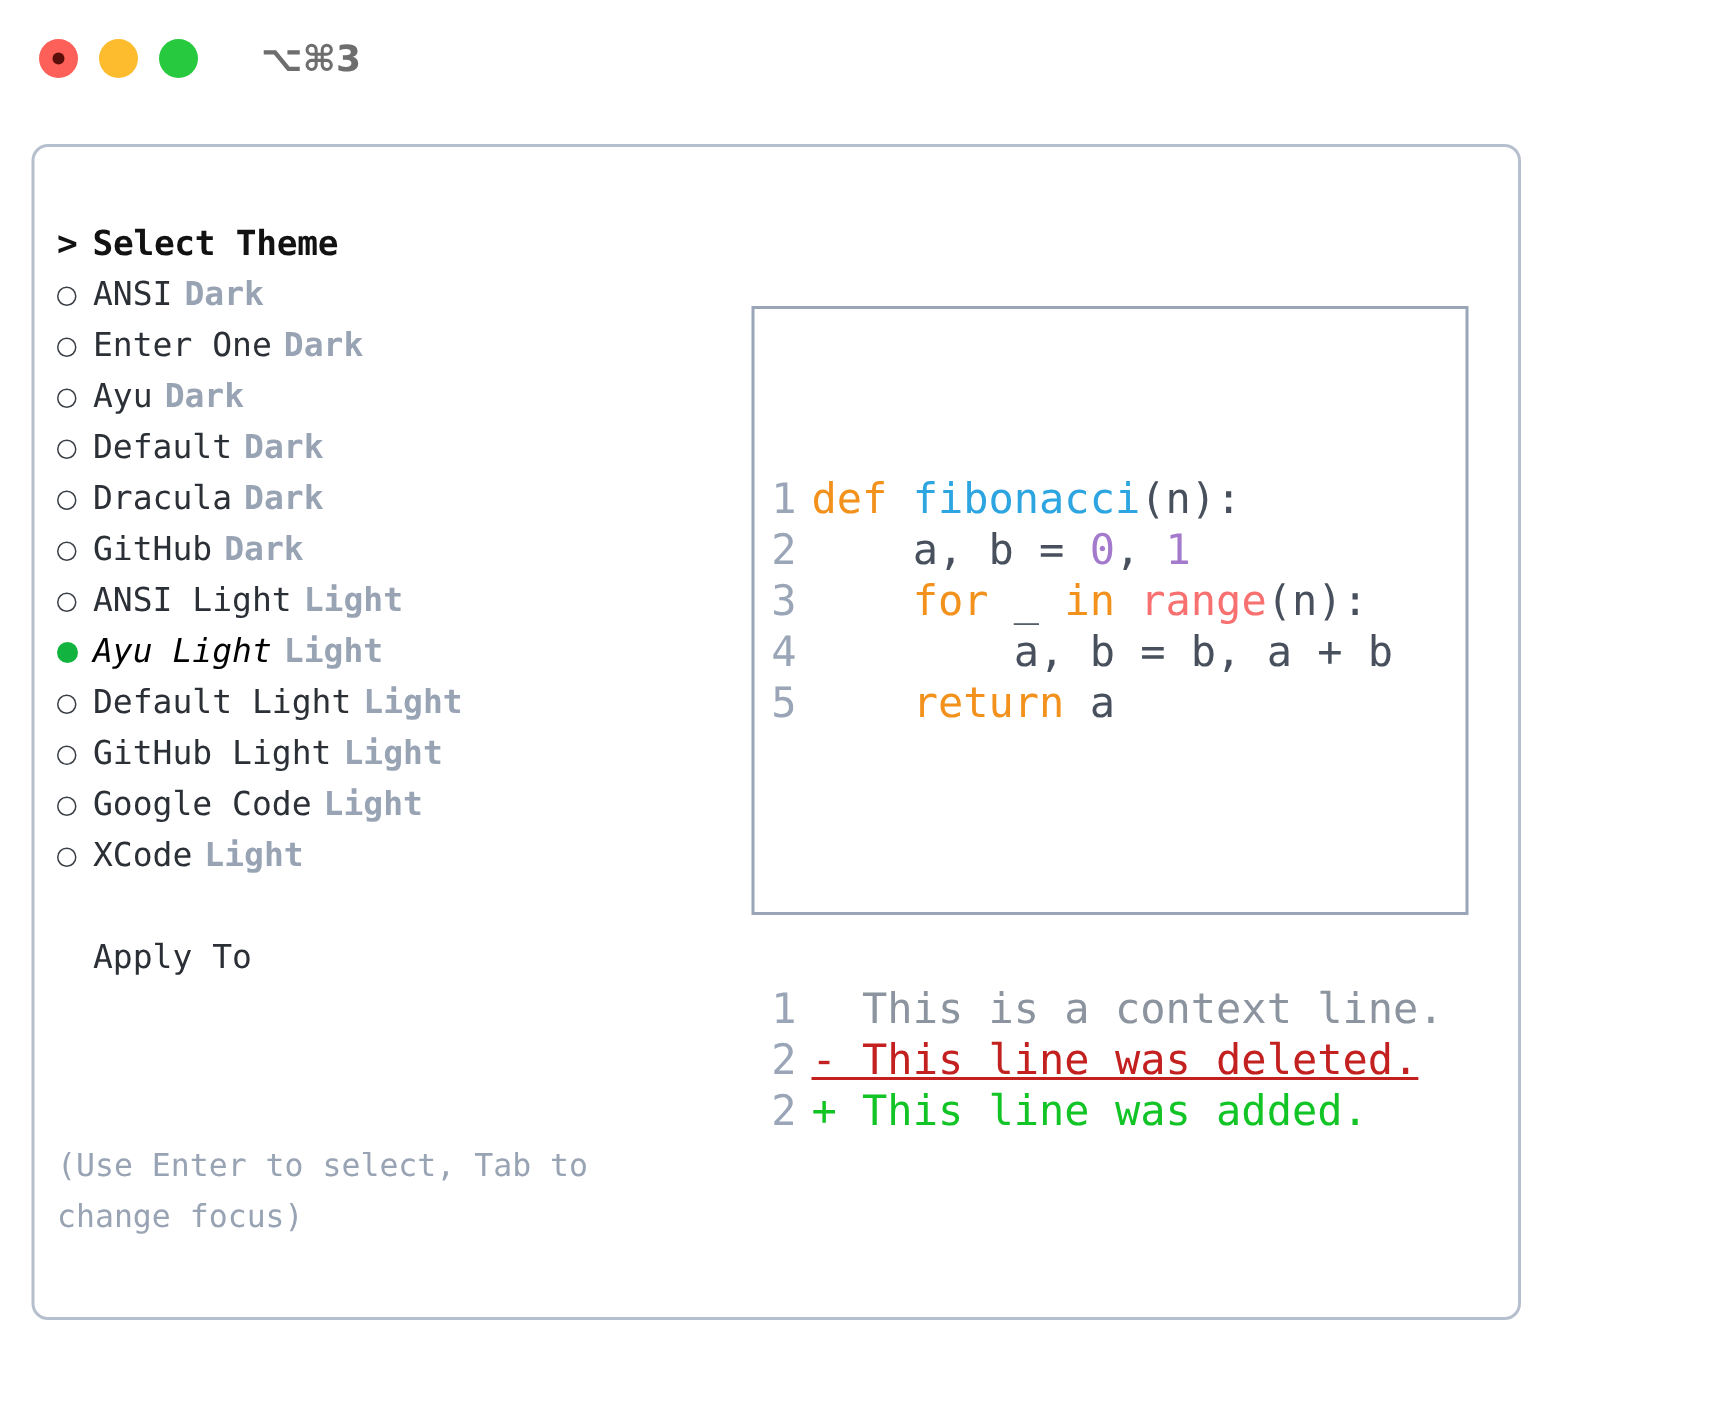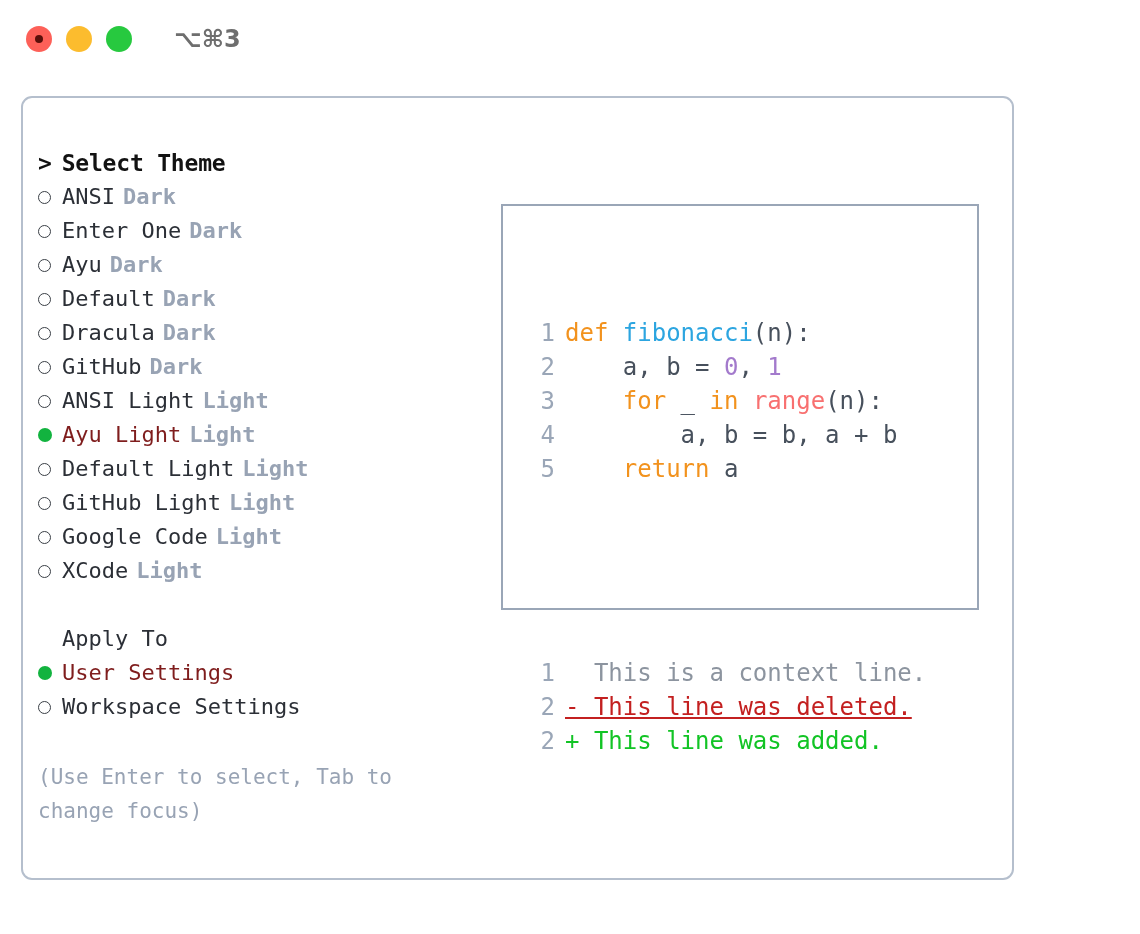--- a/index.html
+++ b/index.html
@@ -123,21 +123,21 @@
     box-sizing: border-box;
     display: block;
   }
   .dot-filled {
     width: 14px; height: 14px;
     border-radius: 50%;
     background: #12b33f;
     display: block;
   }
   .item-name { color: #2b2f36; }
-  .item-name.sel { color: #7f1d1d; }
+  .item-name.sel { color: #000000; font-style: italic; }
   .item-kind { color: #98a3b4; margin-left: 8px; font-weight: bold; }
 
   .section-label {
     color: #2b2f36;
     font-size: 22px;
     text-align: center;
   }
   .indent { padding-left: 24px; }
 
   .hint {
@@ -170,23 +170,23 @@
     left: 478px;
     top: 106px;
     width: 478px;
     height: 406px;
     border: 2px solid #9aa6b7;
     box-sizing: border-box;
     background: #ffffff;
   }
   .code {
     position: absolute;
-    left: 26px;
+    left: 2px;
     top: 42px;
-    font-size: 24px;
+    font-size: 28px;
     line-height: 34px;
     white-space: pre;
   }
   .code-line { height: 34px; white-space: pre; }
   .ln {
     display: inline-block;
     width: 26px;
     text-align: right;
     color: #9aa6b7;
     margin-right: 10px;
@@ -239,24 +239,20 @@
             <div class="row"><span class="marker"><span class="dot-hollow"></span></span><span class="item-name">Google Code</span><span class="item-kind">Light</span></div>
             <div class="row"><span class="marker"><span class="dot-hollow"></span></span><span class="item-name">XCode</span><span class="item-kind">Light</span></div>
           </div>
 
         <div class="spacer"></div>
 
         <div class="row section-label indent">
           <span>Apply To</span>
         </div>
 
-        <div id="apply-items">
-            <div class="row"><span class="marker"><span class="dot-filled"></span></span><span class="item-name sel">User Settings</span></div>
-            <div class="row"><span class="marker"><span class="dot-hollow"></span></span><span class="item-name">Workspace Settings</span></div>
-          </div>
       </div>
 
       <div class="hint">(Use Enter to select, Tab to change focus)</div>
 
 
       <div class="preview-box">
         <div class="code">
           <div id="code-lines"><div class="code-line"><span class="ln">1</span><span class="t-kw">def </span><span class="t-fn">fibonacci</span><span class="t-txt">(n):</span></div><div class="code-line"><span class="ln">2</span><span class="t-txt">    a, b = </span><span class="t-num">0</span><span class="t-txt">, </span><span class="t-num">1</span></div><div class="code-line"><span class="ln">3</span><span class="t-txt">    </span><span class="t-kw">for</span><span class="t-txt"> _ </span><span class="t-kw">in</span><span class="t-txt"> </span><span class="t-call">range</span><span class="t-txt">(n):</span></div><div class="code-line"><span class="ln">4</span><span class="t-txt">        a, b = b, a + b</span></div><div class="code-line"><span class="ln">5</span><span class="t-txt">    </span><span class="t-kw">return</span><span class="t-txt"> a</span></div></div>
           <div class="spacer"></div>
           <div id="diff-lines"><div class="code-line"><span class="ln">1</span><span class="t-ctx">  This is a context line.</span></div><div class="code-line"><span class="ln">2</span><span class="t-del">- This line was deleted.</span></div><div class="code-line"><span class="ln">2</span><span class="t-add">+ This line was added.</span></div></div>

